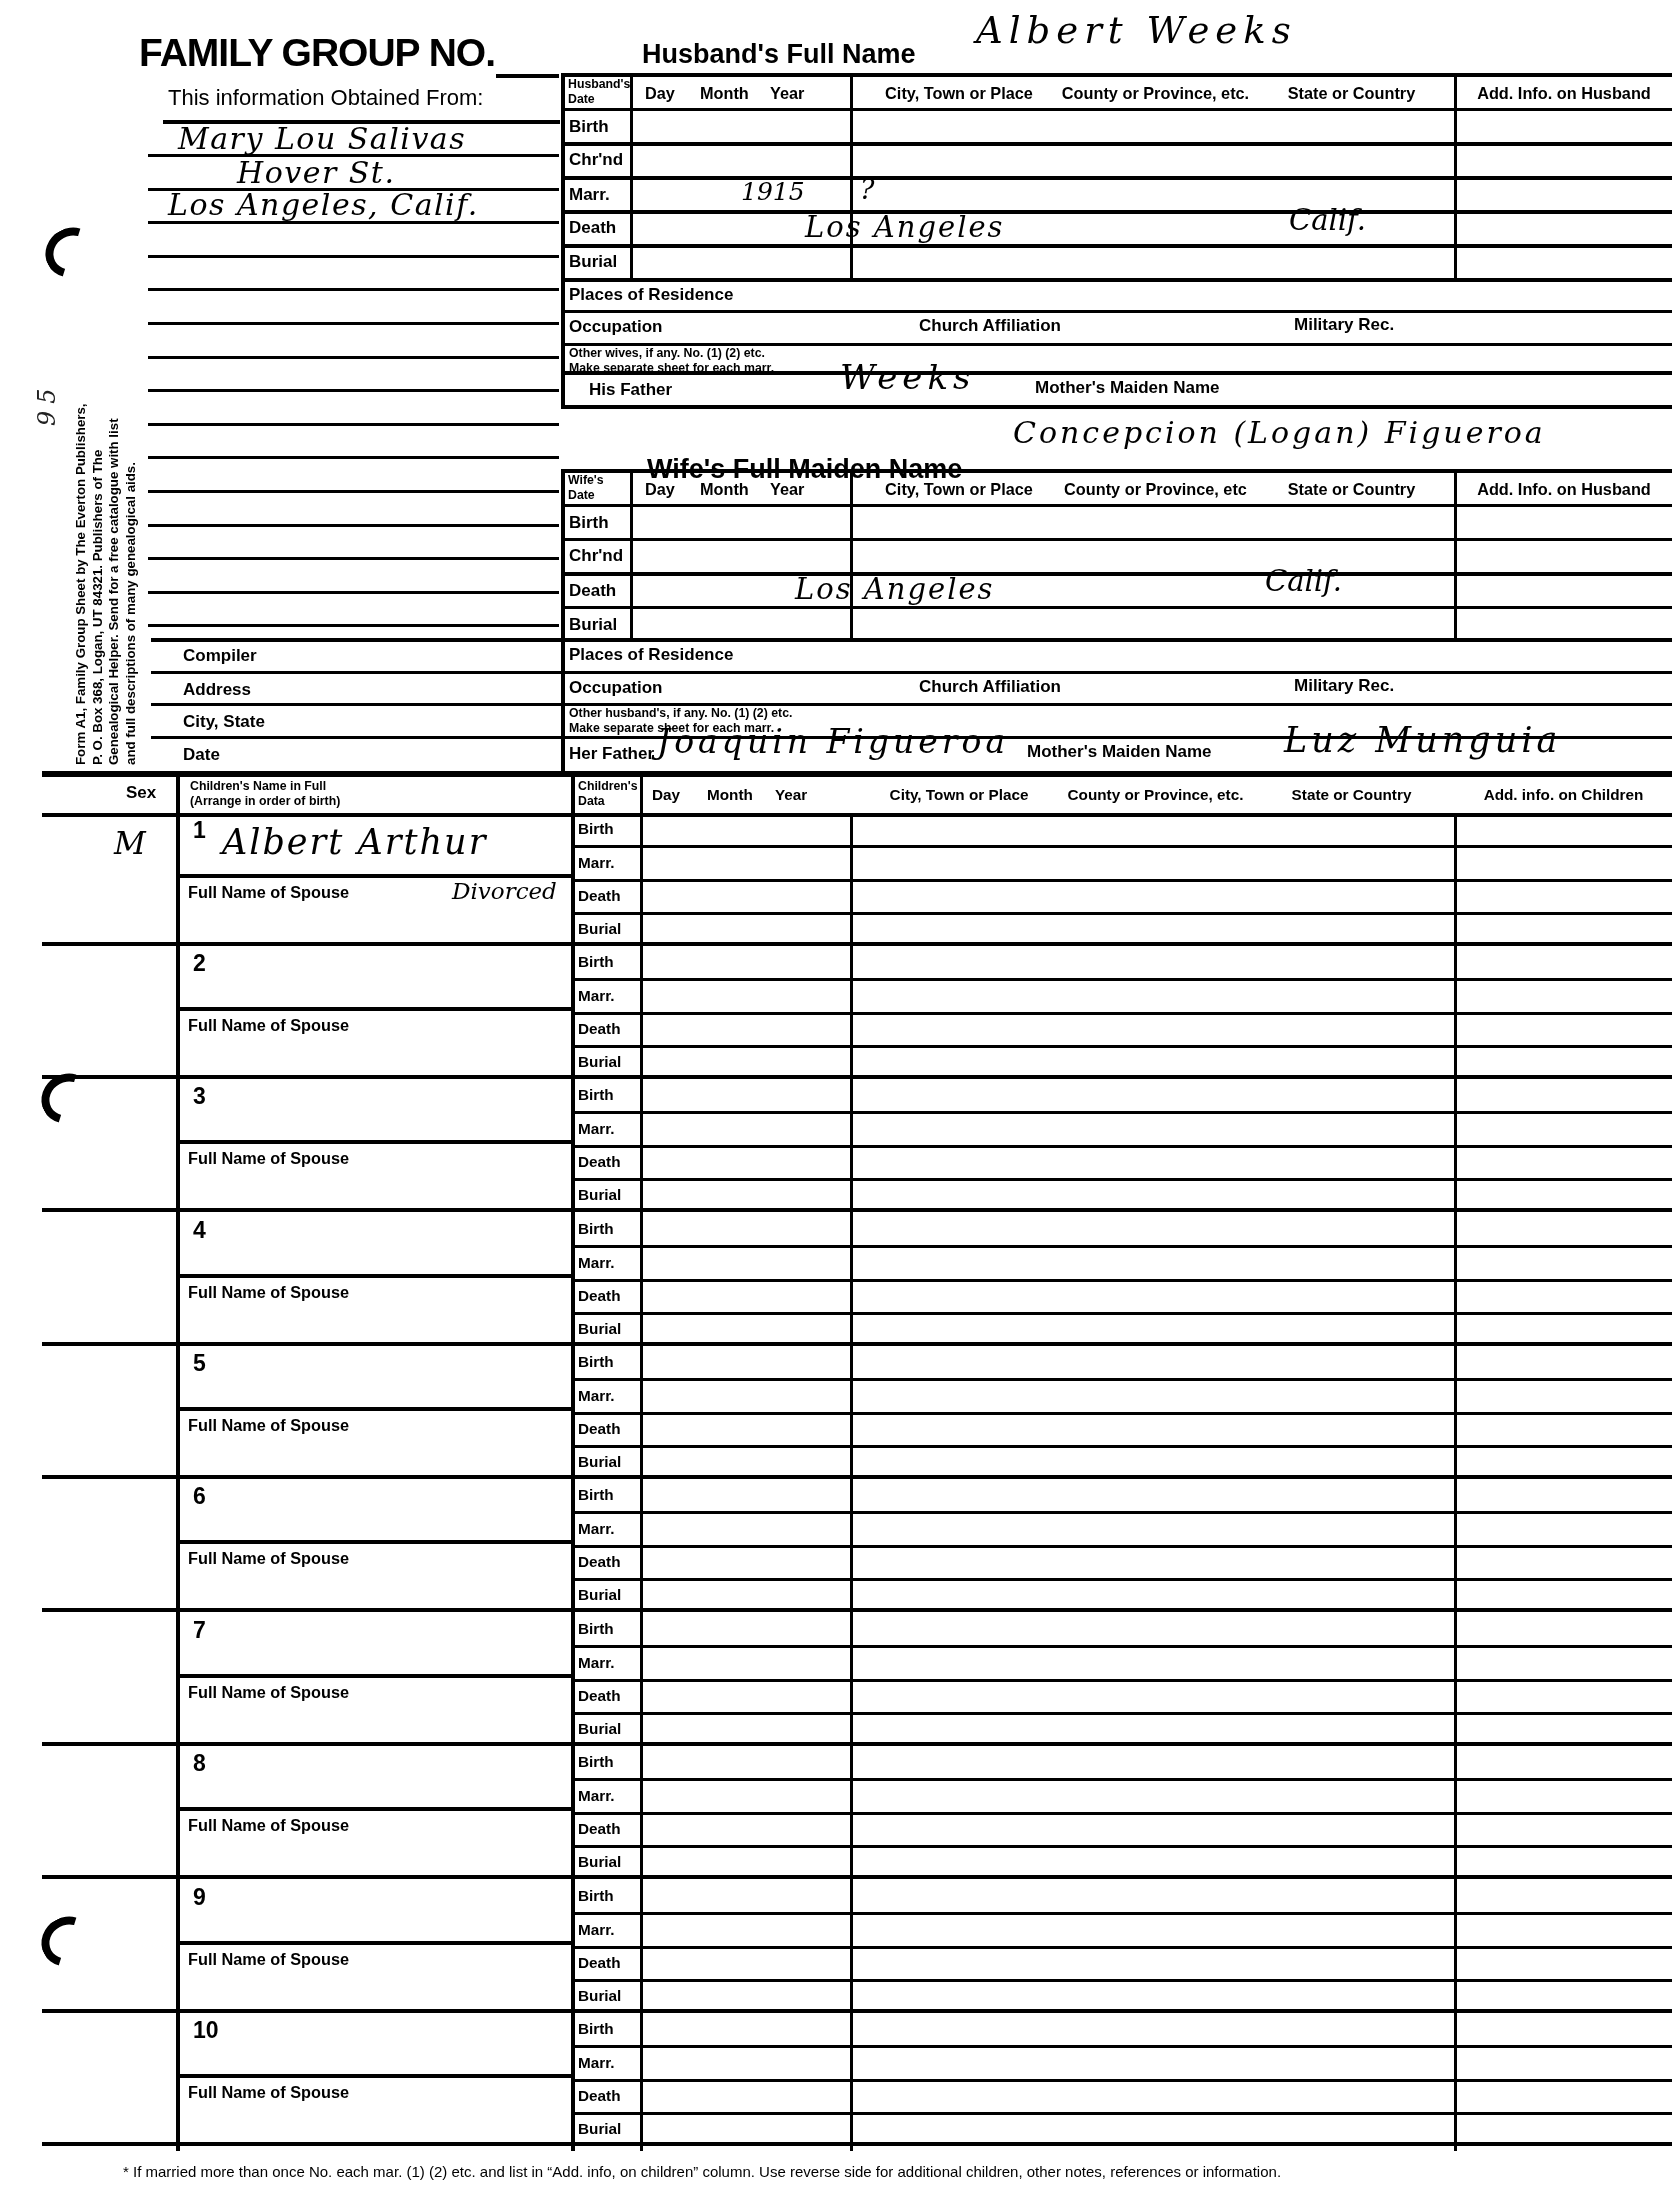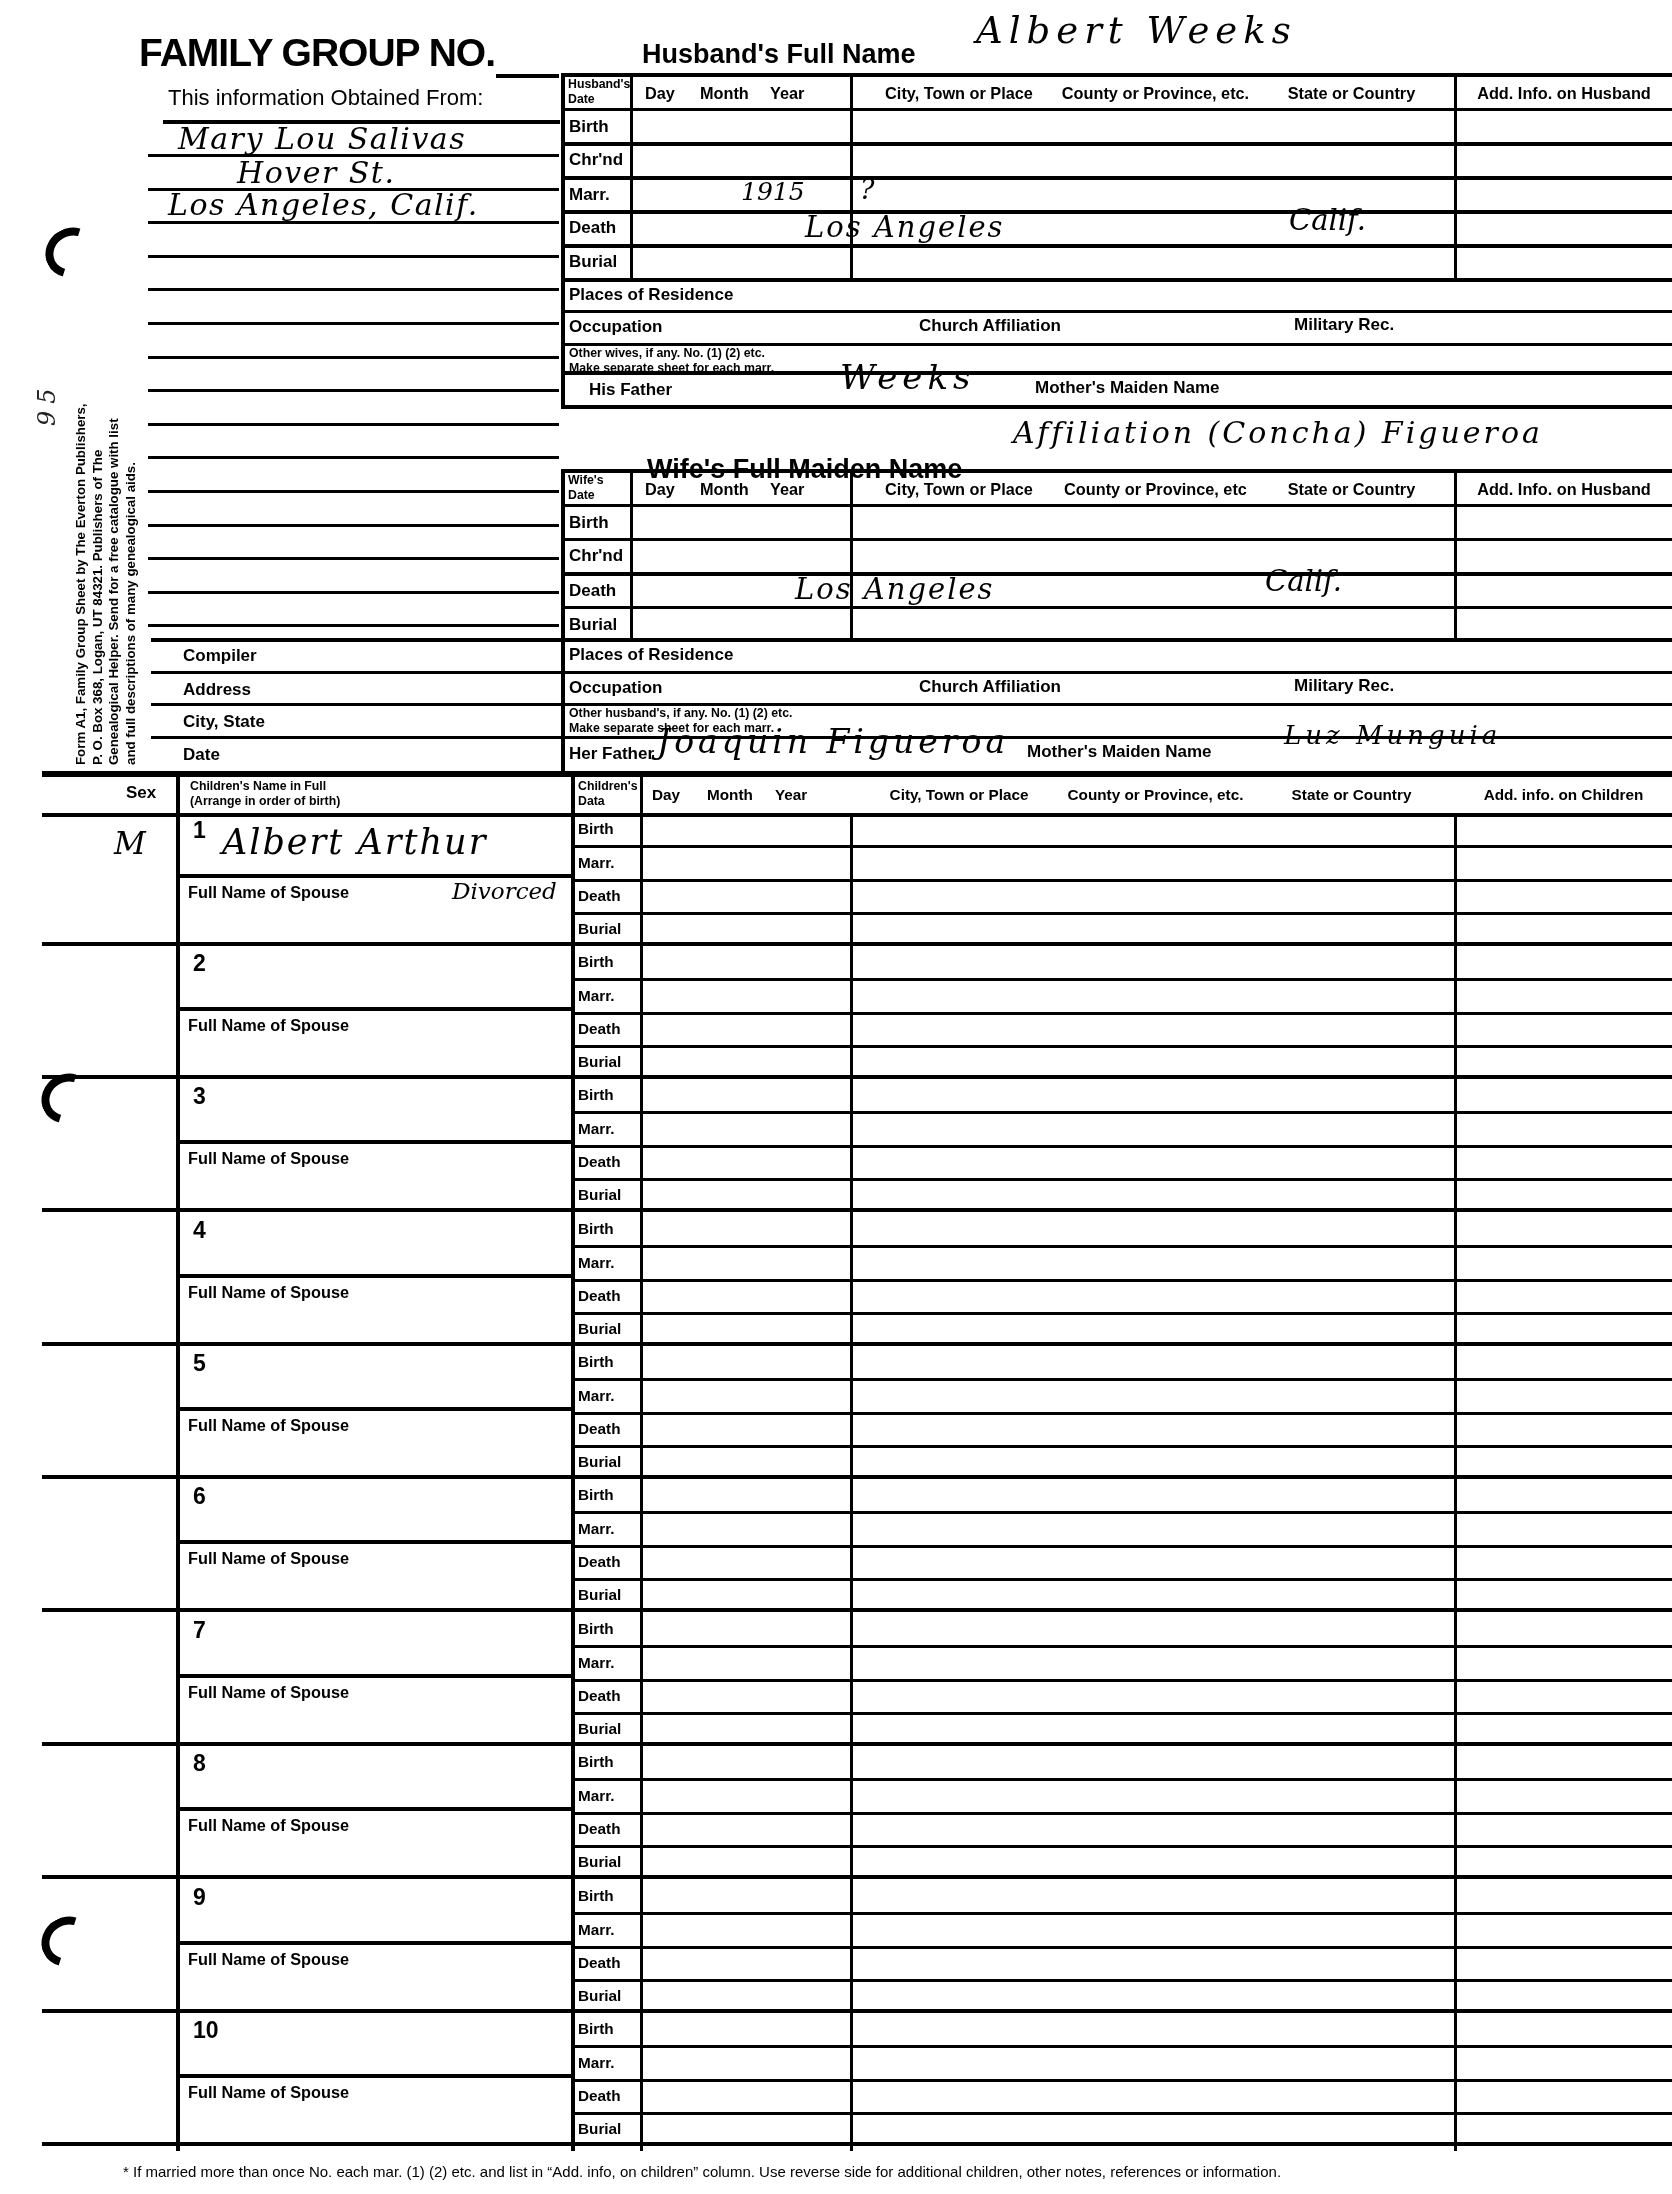--- a/index.html
+++ b/index.html
@@ -138,21 +138,21 @@
   <div class="lbl" style="left:1294px; top:315px;">Military Rec.</div>
   <div class="lbl-sm" style="left:569px; top:346px;">
     <div>Other wives, if any. No. (1) (2) etc.</div>
     <div>Make separate sheet for each marr.</div>
   </div>
   <div class="lbl" style="left:569px; top:380px;margin-left:20px;">His Father</div>
   <div class="hw" style="left:840px; top:357px; font-size:34px; letter-spacing:5px;">Weeks</div>
   <div class="lbl" style="left:1035px; top:378px;">Mother's Maiden Name</div>
 
   <div class="sec-head" style="left:647px; top:418px;margin-top:36px;">Wife's Full Maiden Name</div>
-  <div class="hw" style="left:1013px; top:415px; font-size:30px; letter-spacing:3px;">Affiliation (Concha) Figueroa</div>
+  <div class="hw" style="left:1013px; top:415px; font-size:30px; letter-spacing:3px;">Concepcion (Logan) Figueroa</div>
 
   <div class="hl" style="left:561px; top:469px; width:1112px; height:4.4px;"></div>
   <div class="hl" style="left:561px; top:504px; width:1112px;"></div>
   <div class="hl" style="left:561px; top:538px; width:1112px;"></div>
   <div class="hl" style="left:561px; top:572px; width:1112px; height:3.5px;"></div>
   <div class="hl" style="left:561px; top:606px; width:1112px;"></div>
   <div class="hl" style="left:151px; top:638px; width:1522px; height:4.4px;"></div>
   <div class="hl" style="left:151px; top:671px; width:1522px;"></div>
   <div class="hl" style="left:151px; top:703px; width:1522px;"></div>
   <div class="hl" style="left:151px; top:736px; width:1522px;"></div>
@@ -186,21 +186,21 @@
   <div class="lbl" style="left:569px; top:678px;">Occupation</div>
   <div class="lbl" style="left:919px; top:677px;">Church Affiliation</div>
   <div class="lbl" style="left:1294px; top:676px;">Military Rec.</div>
   <div class="lbl-sm" style="left:569px; top:706px;">
     <div>Other husband's, if any. No. (1) (2) etc.</div>
     <div>Make separate sheet for each marr.</div>
   </div>
   <div class="lbl" style="left:569px; top:744px;">Her Father</div>
   <div class="hw" style="left:657px; top:722px; font-size:33px; letter-spacing:4px;">Joaquin Figueroa</div>
   <div class="lbl" style="left:1027px; top:742px;">Mother's Maiden Name</div>
-  <div class="hw" style="left:1284px; top:720px; font-size:26px; letter-spacing:4px;">Luz Munguia</div>
+  <div class="hw" style="left:1284px; top:720px; font-size:35px; letter-spacing:4px;">Luz Munguia</div>
 
   <div class="hl" style="left:42px; top:813px; width:1631px; height:4.4px;"></div>
   <div class="vl" style="left:176px; top:771px; height:1380px; width:4px;"></div>
   <div class="vl" style="left:571px; top:771px; height:1380px; width:3.5px;"></div>
   <div class="vl" style="left:640px; top:771px; height:1380px;"></div>
   <div class="vl" style="left:850px; top:813px; height:1338px; width:2.5px;"></div>
   <div class="vl" style="left:1454px; top:813px; height:1338px; width:2.5px;"></div>
 
   <div class="lbl" style="left:126px; top:783px;">Sex</div>
   <div class="lbl-sm" style="left:190px; top:779px;">

